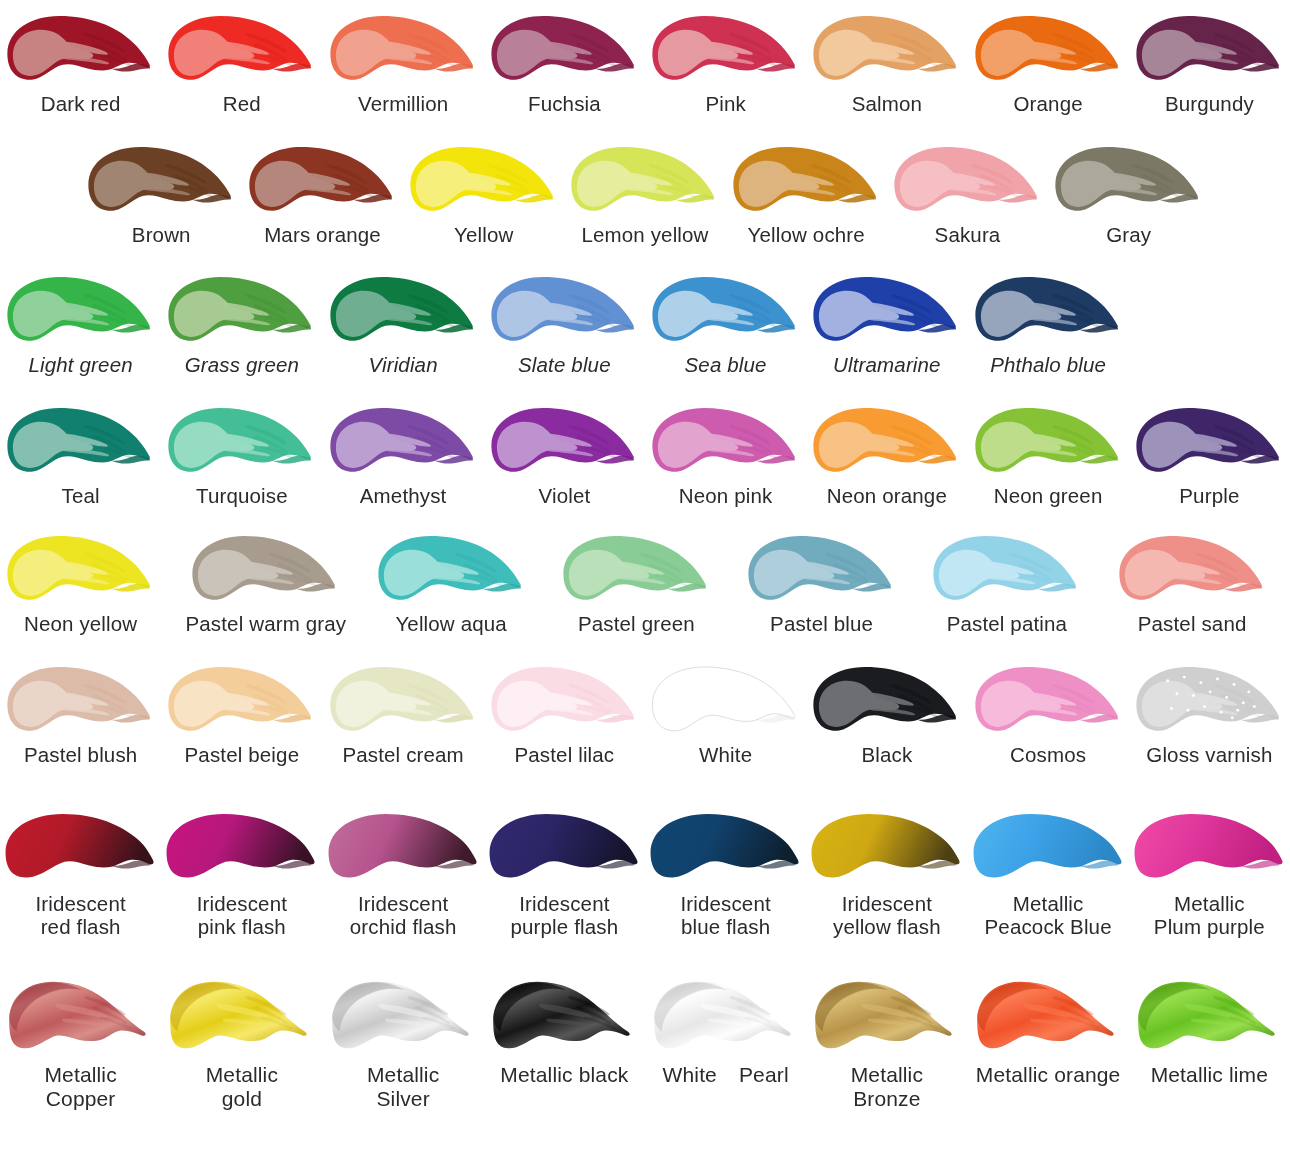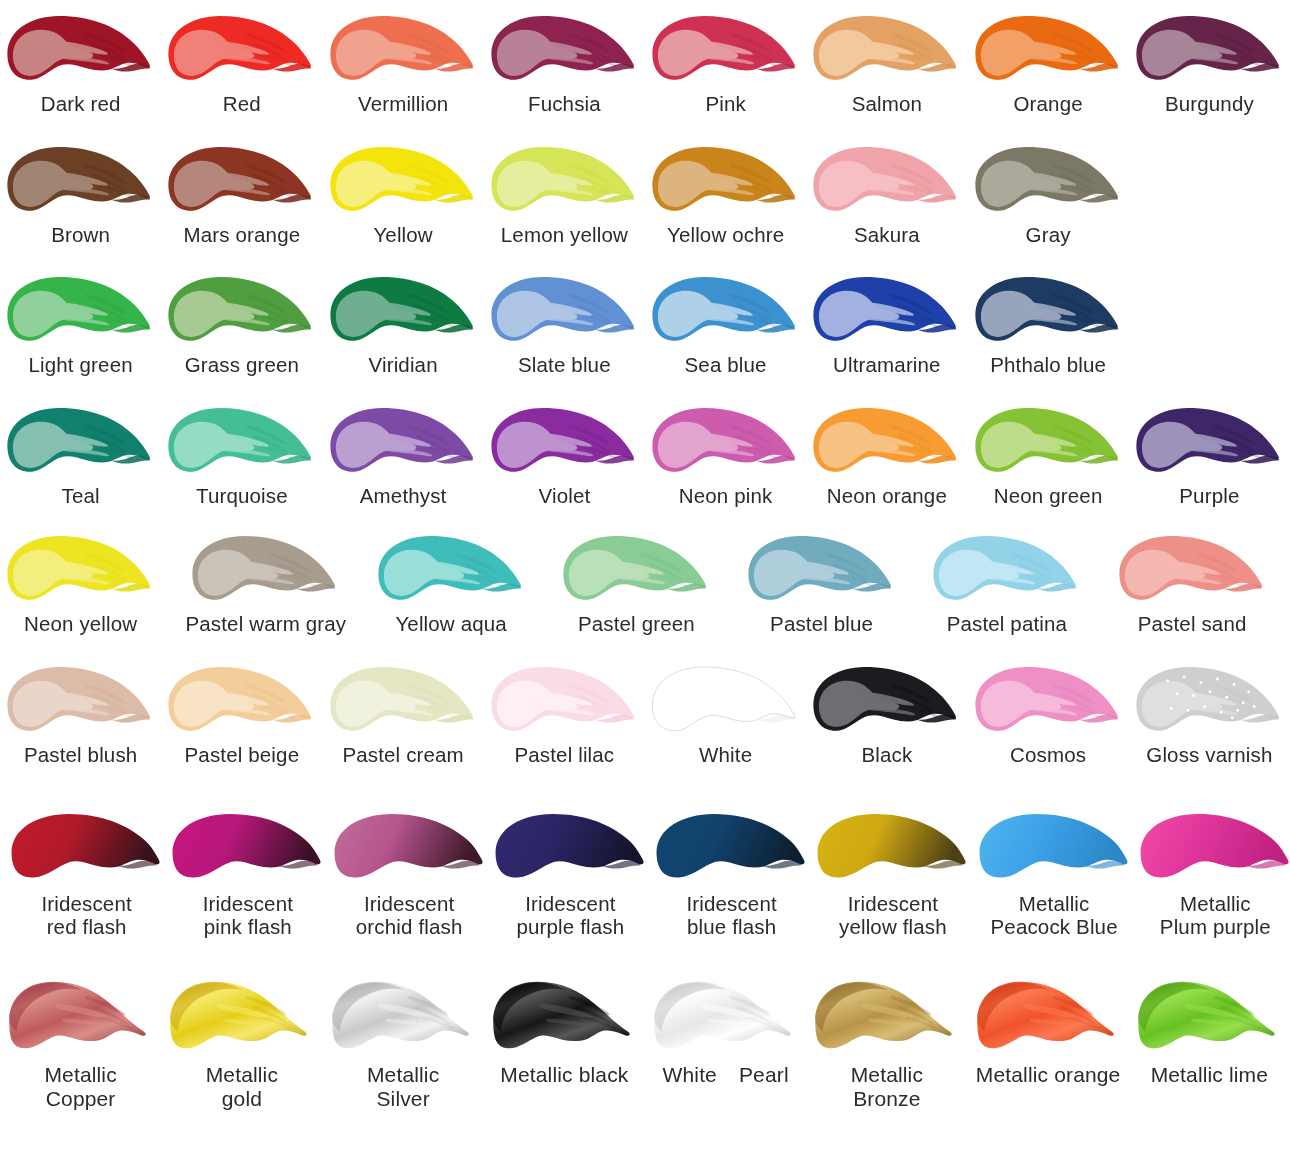--- a/index.html
+++ b/index.html
@@ -52,26 +52,26 @@
   }
   
   .row-std .swatch-wrap{height:92px;}
   .row-std .label{font-size:20.5px;}
   .row-iri .swatch-wrap{height:108px;}
   .row-iri .label{font-size:20.5px;}
   .row-met .swatch-wrap{height:118px;}
   .row-met .label{font-size:21px;}
 
   .r0{height:131px;}
-  .r1{height:130px;}
-  .r2{height:131px;}
+  .r1{height:130px;justify-content:center;}
+  .r2{height:131px;font-style:italic;}
   .r3{height:128px;}
   .r4{height:131px;gap:24px;}
   .r5{height:133px;}
-  .r6{height:160px;padding-left:6px;}
+  .r6{height:160px;}
   .r7{height:215px;}
   .wide-space{word-spacing:16px;}
 </style>
 </head>
 <body>
 
 <div id="chart">
     <div class="row r0 row-std">
       <div class="cell">
         <div class="swatch-wrap">

